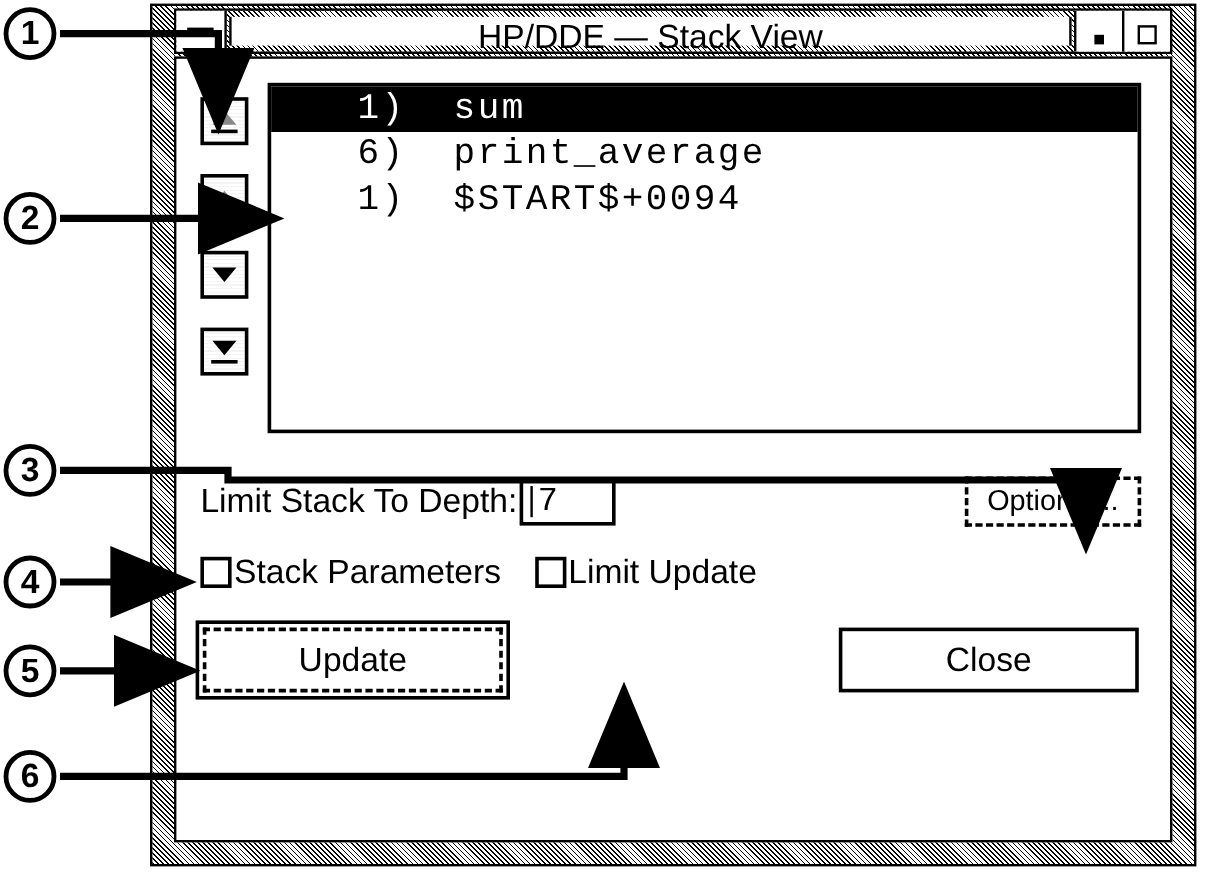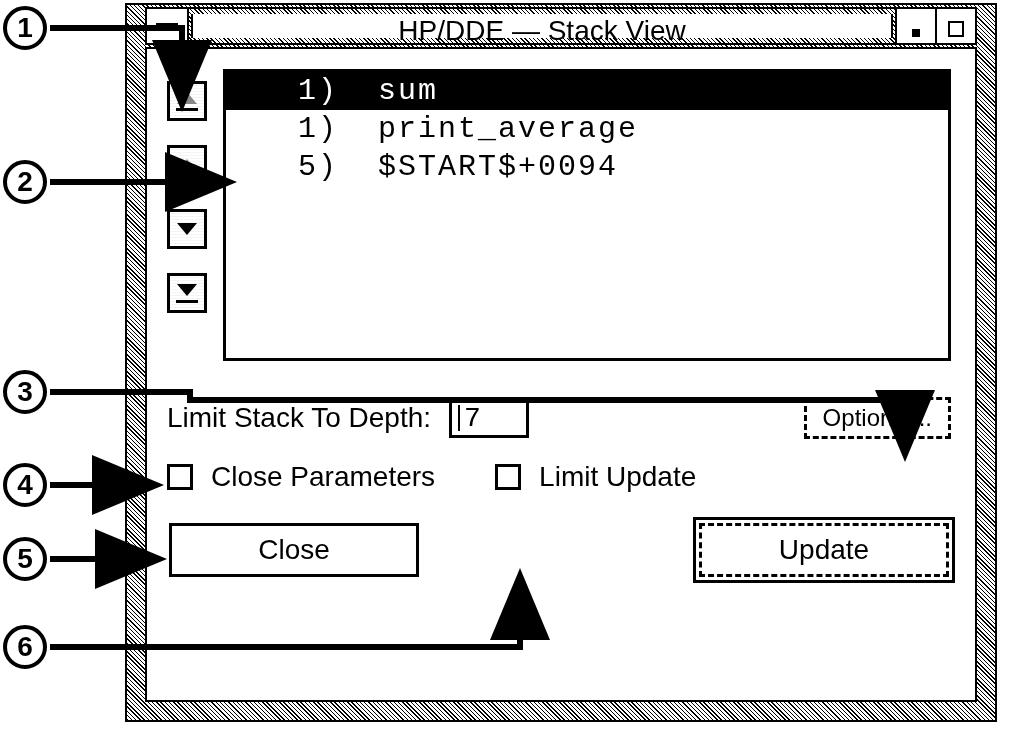--- a/index.html
+++ b/index.html
@@ -133,21 +133,21 @@
     background: #000;
     color: #fff;
   }
   .controls {
     margin-top: 36px;
     font-size: 28px;
   }
   .row-ctl {
     display: flex;
     align-items: center;
-    gap: 18px;
+    gap: 2px;
     margin-bottom: 22px;
   }
   .depth-input {
     width: 80px;
     height: 40px;
     border: 3px solid #000;
     font-family: "Courier New", monospace;
     font-size: 28px;
     padding: 0 6px;
     background: white;
@@ -240,47 +240,47 @@
         </div>
         <div class="nav-btn stack">
           <span class="tri-down"></span>
           <span class="bar"></span>
         </div>
       </div>
 
       <div class="listbox" id="listbox">
 
       <div class="row selected">   1)  sum</div>
-          <div class="row">   1)  print_average</div>
-          <div class="row">   5)  $START$+0094</div>
+          <div class="row">   6)  print_average</div>
+          <div class="row">   1)  $START$+0094</div>
         </div>
     </div>
 
     <div class="controls">
       <div class="row-ctl">
         <span>Limit Stack To Depth:</span>
         <span class="depth-input">
           <span style="border-left:2px solid #000;height:26px;margin-right:4px;"></span>
           <span>7</span>
         </span>
         <span class="spacer"></span>
         <span class="options-btn">Options ...</span>
       </div>
 
       <div class="row-ctl">
         <span class="checkbox"></span>
-        <span>Close Parameters</span>
+        <span>Stack Parameters</span>
         <span style="width:24px;"></span>
         <span class="checkbox"></span>
         <span>Limit Update</span>
       </div>
 
       <div class="btn-row">
+        <div class="btn default">Update</div>
         <div class="btn">Close</div>
-        <div class="btn default">Update</div>
       </div>
     </div>
   </div>
 </div>
 
 <div class="callout" style="left:3px; top:6px;">1</div>
 <div class="callout" style="left:3px; top:160px;">2</div>
 <div class="callout" style="left:3px; top:370px;">3</div>
 <div class="callout" style="left:3px; top:463px;">4</div>
 <div class="callout" style="left:3px; top:537px;">5</div>

